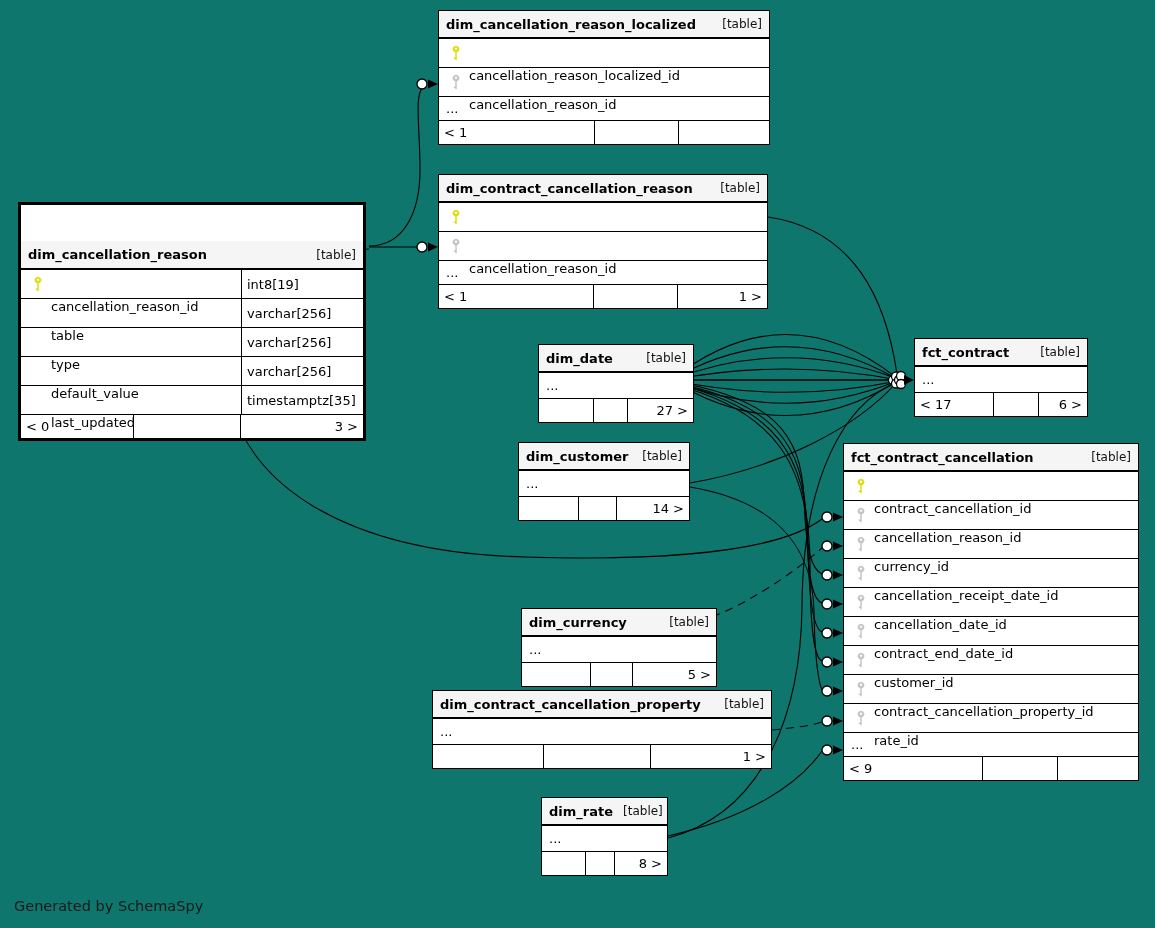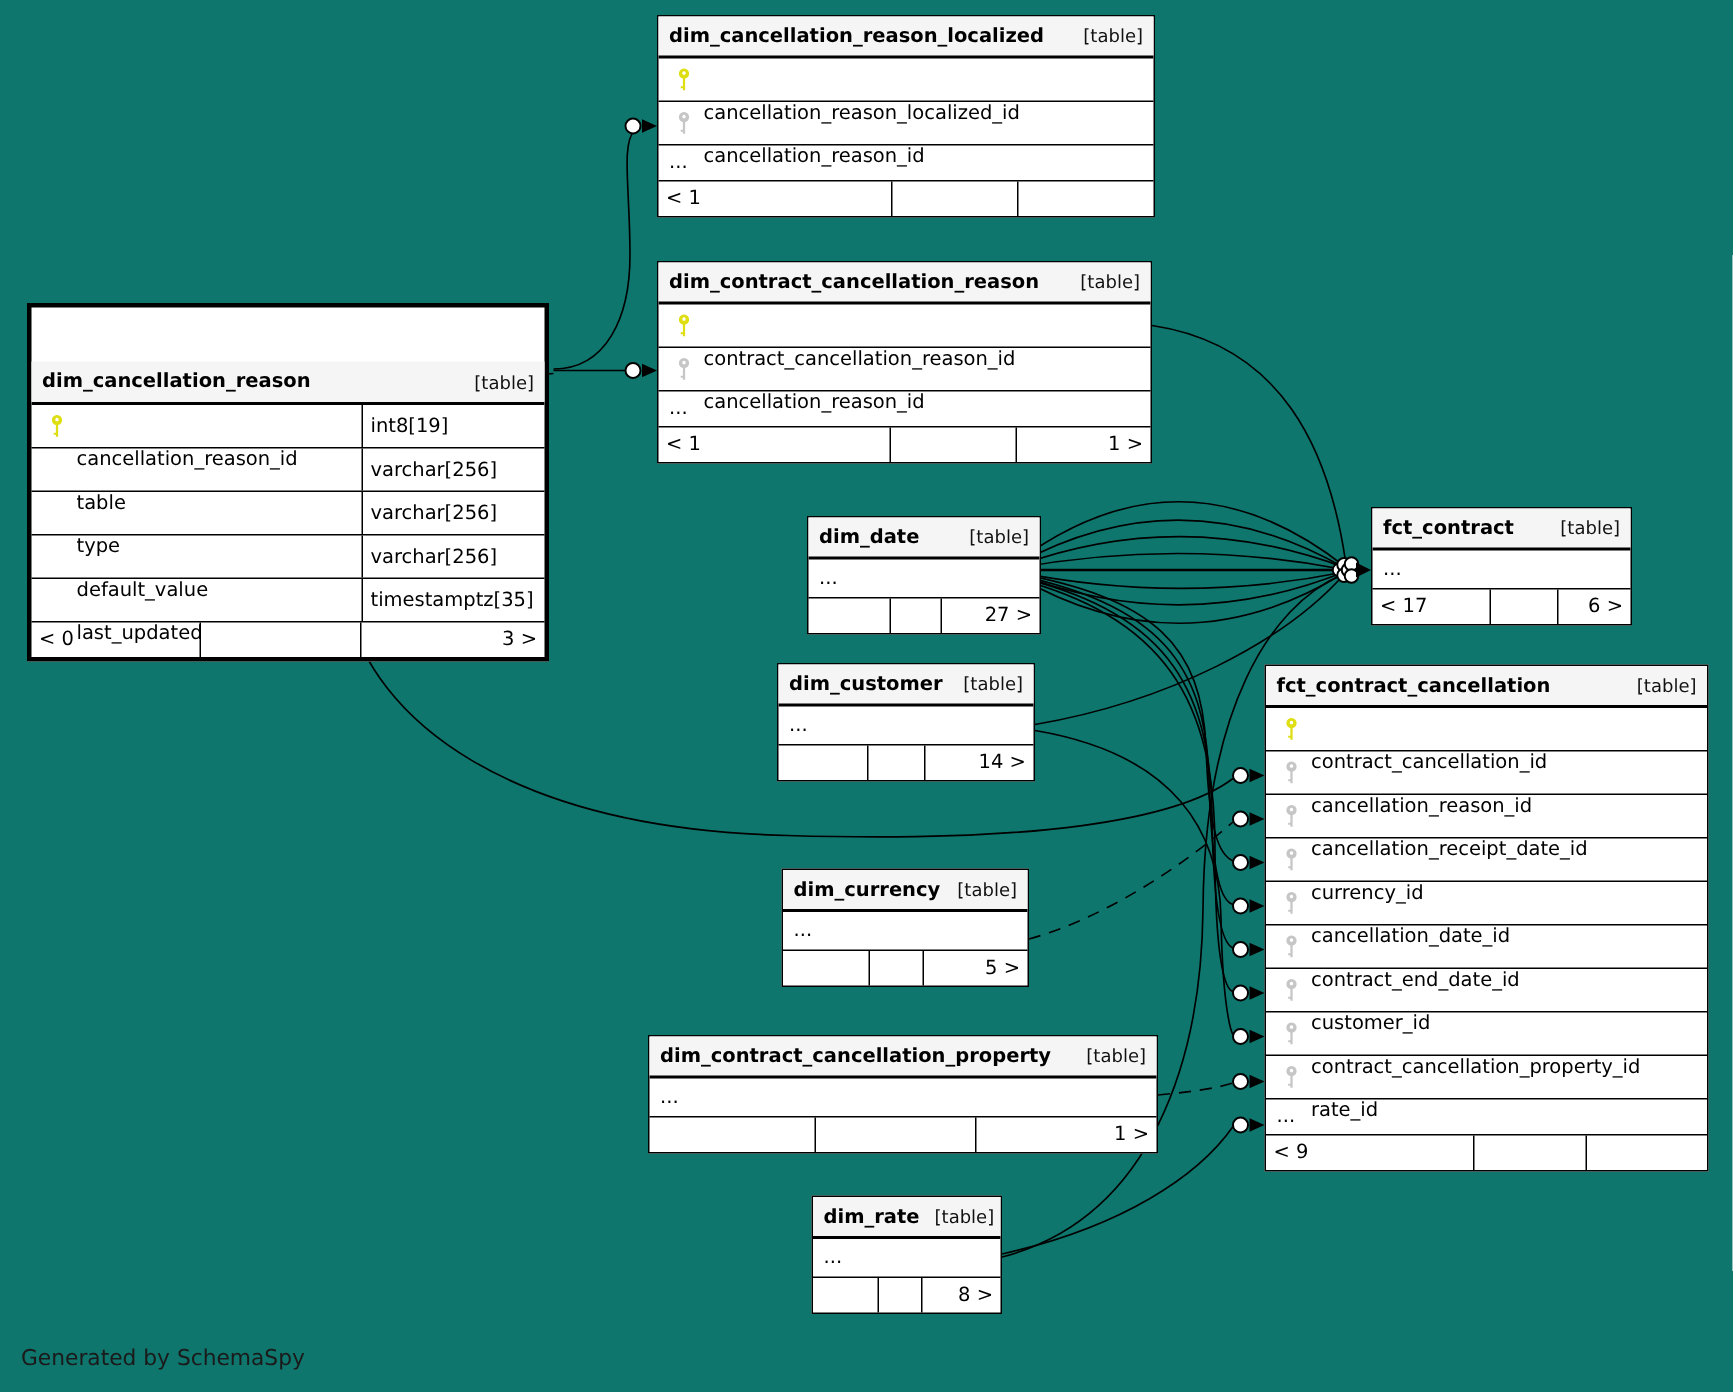--- a/index.html
+++ b/index.html
@@ -153,21 +153,20 @@
     <div class="hd">
       <span class="ttl">dim_contract_cancellation_reason</span>
       <span class="badge">[table]</span>
     </div>
     <div class="row">
       <span class="keyc">
           <svg class="key pk" width="10" height="16">
             <use href="#keysym"></use>
           </svg>
         </span>
-      <span class="cn">contract_cancellation_reason_id</span>
     </div>
     <div class="row">
       <span class="keyc">
           <svg class="key fk" width="10" height="16">
             <use href="#keysym"></use>
           </svg>
         </span>
       <span class="cn">cancellation_reason_id</span>
     </div>
     <div class="more">...</div>
@@ -278,29 +277,29 @@
           </svg>
         </span>
       <span class="cn">cancellation_reason_id</span>
     </div>
     <div class="row">
       <span class="keyc">
           <svg class="key fk" width="10" height="16">
             <use href="#keysym"></use>
           </svg>
         </span>
+      <span class="cn">currency_id</span>
+    </div>
+    <div class="row">
+      <span class="keyc">
+          <svg class="key fk" width="10" height="16">
+            <use href="#keysym"></use>
+          </svg>
+        </span>
       <span class="cn">cancellation_receipt_date_id</span>
-    </div>
-    <div class="row">
-      <span class="keyc">
-          <svg class="key fk" width="10" height="16">
-            <use href="#keysym"></use>
-          </svg>
-        </span>
-      <span class="cn">currency_id</span>
     </div>
     <div class="row">
       <span class="keyc">
           <svg class="key fk" width="10" height="16">
             <use href="#keysym"></use>
           </svg>
         </span>
       <span class="cn">cancellation_date_id</span>
     </div>
     <div class="row">
@@ -336,21 +335,21 @@
       <span class="cn">rate_id</span>
     </div>
     <div class="more">...</div>
     <div class="ft fa">
       <span class="fc l">&lt; 9</span>
       <span class="fc m"></span>
       <span class="fc r"></span>
     </div>
   </div>
 
-  <div class="tbl sm" style="left:521px;top:579px;width:165px;">
+  <div class="tbl sm" style="left:521px;top:608px;width:196px;">
     <div class="hd">
       <span class="ttl">dim_currency</span>
       <span class="badge">[table]</span>
     </div>
     <div class="more">...</div>
     <div class="ft fc3">
       <span class="fc l"></span>
       <span class="fc m"></span>
       <span class="fc r">5 &gt;</span>
     </div>

